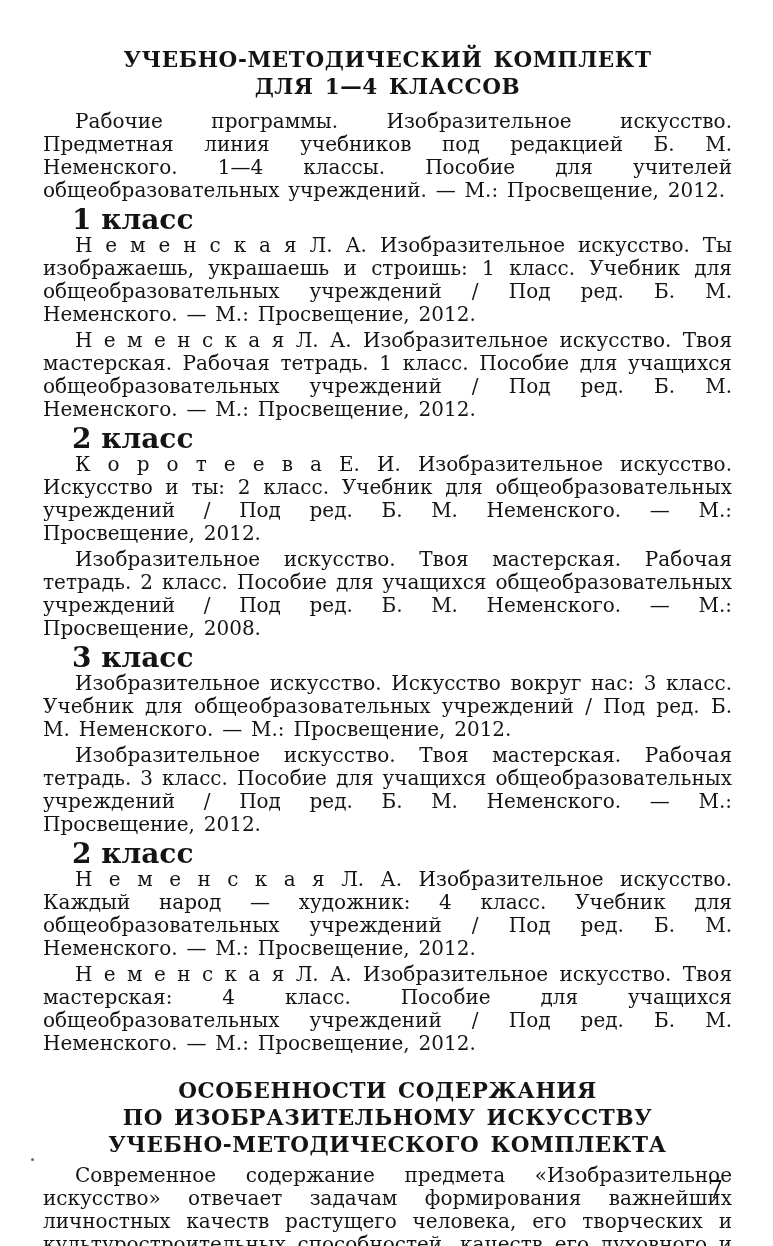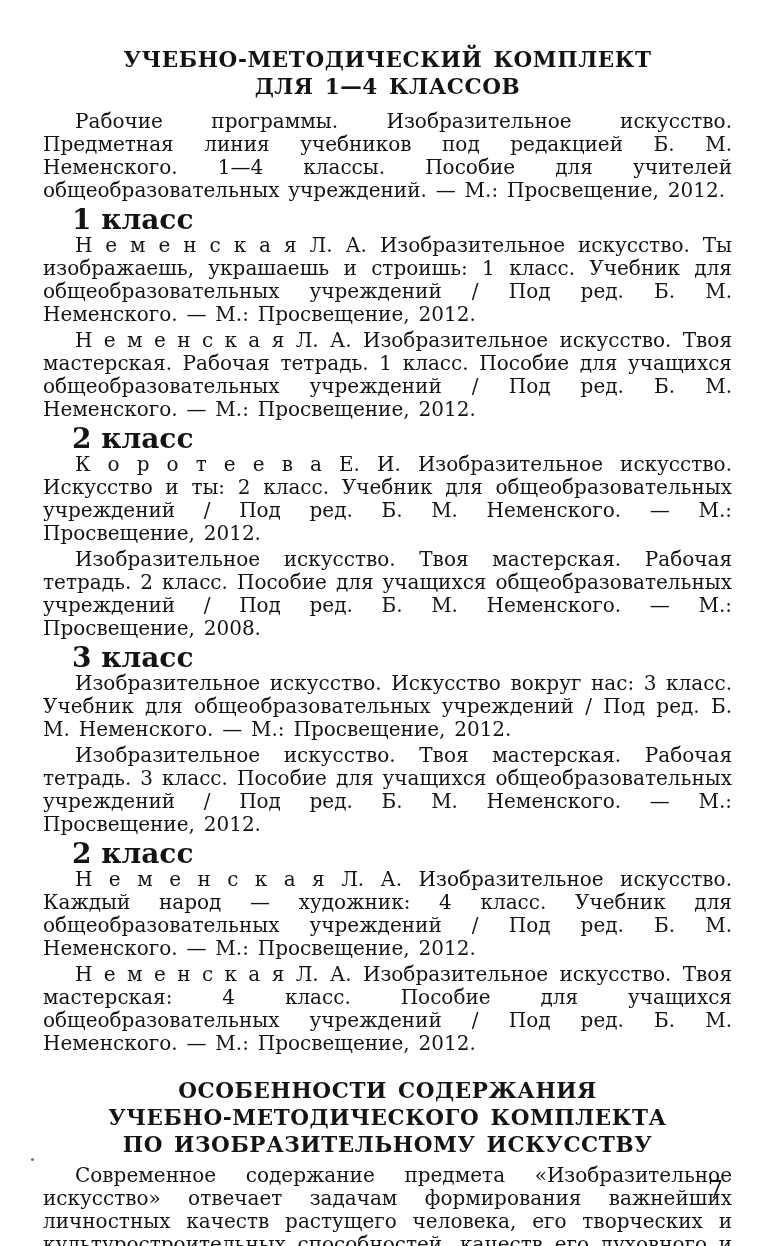--- a/index.html
+++ b/index.html
@@ -91,22 +91,22 @@
   <div class="grade-title">3 класс</div>
   <p class="para">Изобразительное искусство. Искусство вокруг нас: 3 класс. Учебник для общеобразовательных учреждений / Под ред. Б. М. Неменского. — М.: Просвещение, 2012.</p>
   <p class="para">Изобразительное искусство. Твоя мастерская. Рабочая тетрадь. 3 класс. Пособие для учащихся общеобразовательных учреждений / Под ред. Б. М. Неменского. — М.: Просвещение, 2012.</p>
 
   <div class="grade-title">2 класс</div>
   <p class="para">Н е м е н с к а я  Л. А.  Изобразительное искусство. Каждый народ — художник: 4 класс. Учебник для общеобразовательных учреждений / Под ред. Б. М. Неменского. — М.: Просвещение, 2012.</p>
   <p class="para">Н е м е н с к а я  Л. А.  Изобразительное искусство. Твоя мастерская: 4 класс. Пособие для учащихся общеобразовательных учреждений / Под ред. Б. М. Неменского. — М.: Просвещение, 2012.</p>
 
   <div class="h1 h2">
     <div>ОСОБЕННОСТИ СОДЕРЖАНИЯ</div>
+    <div>ПО ИЗОБРАЗИТЕЛЬНОМУ ИСКУССТВУ</div>
     <div>УЧЕБНО-МЕТОДИЧЕСКОГО КОМПЛЕКТА</div>
-    <div>ПО ИЗОБРАЗИТЕЛЬНОМУ ИСКУССТВУ</div>
   </div>
 
   <p class="para">Современное содержание предмета «Изобразительное искусство» отвечает задачам формирования важнейших личностных качеств растущего человека, его творческих и культуростроительных способностей, качеств его духовного и нрав-</p>
 
   <div class="pageno">7</div>
 
   <div class="speck"></div>
 
 </div>
 

